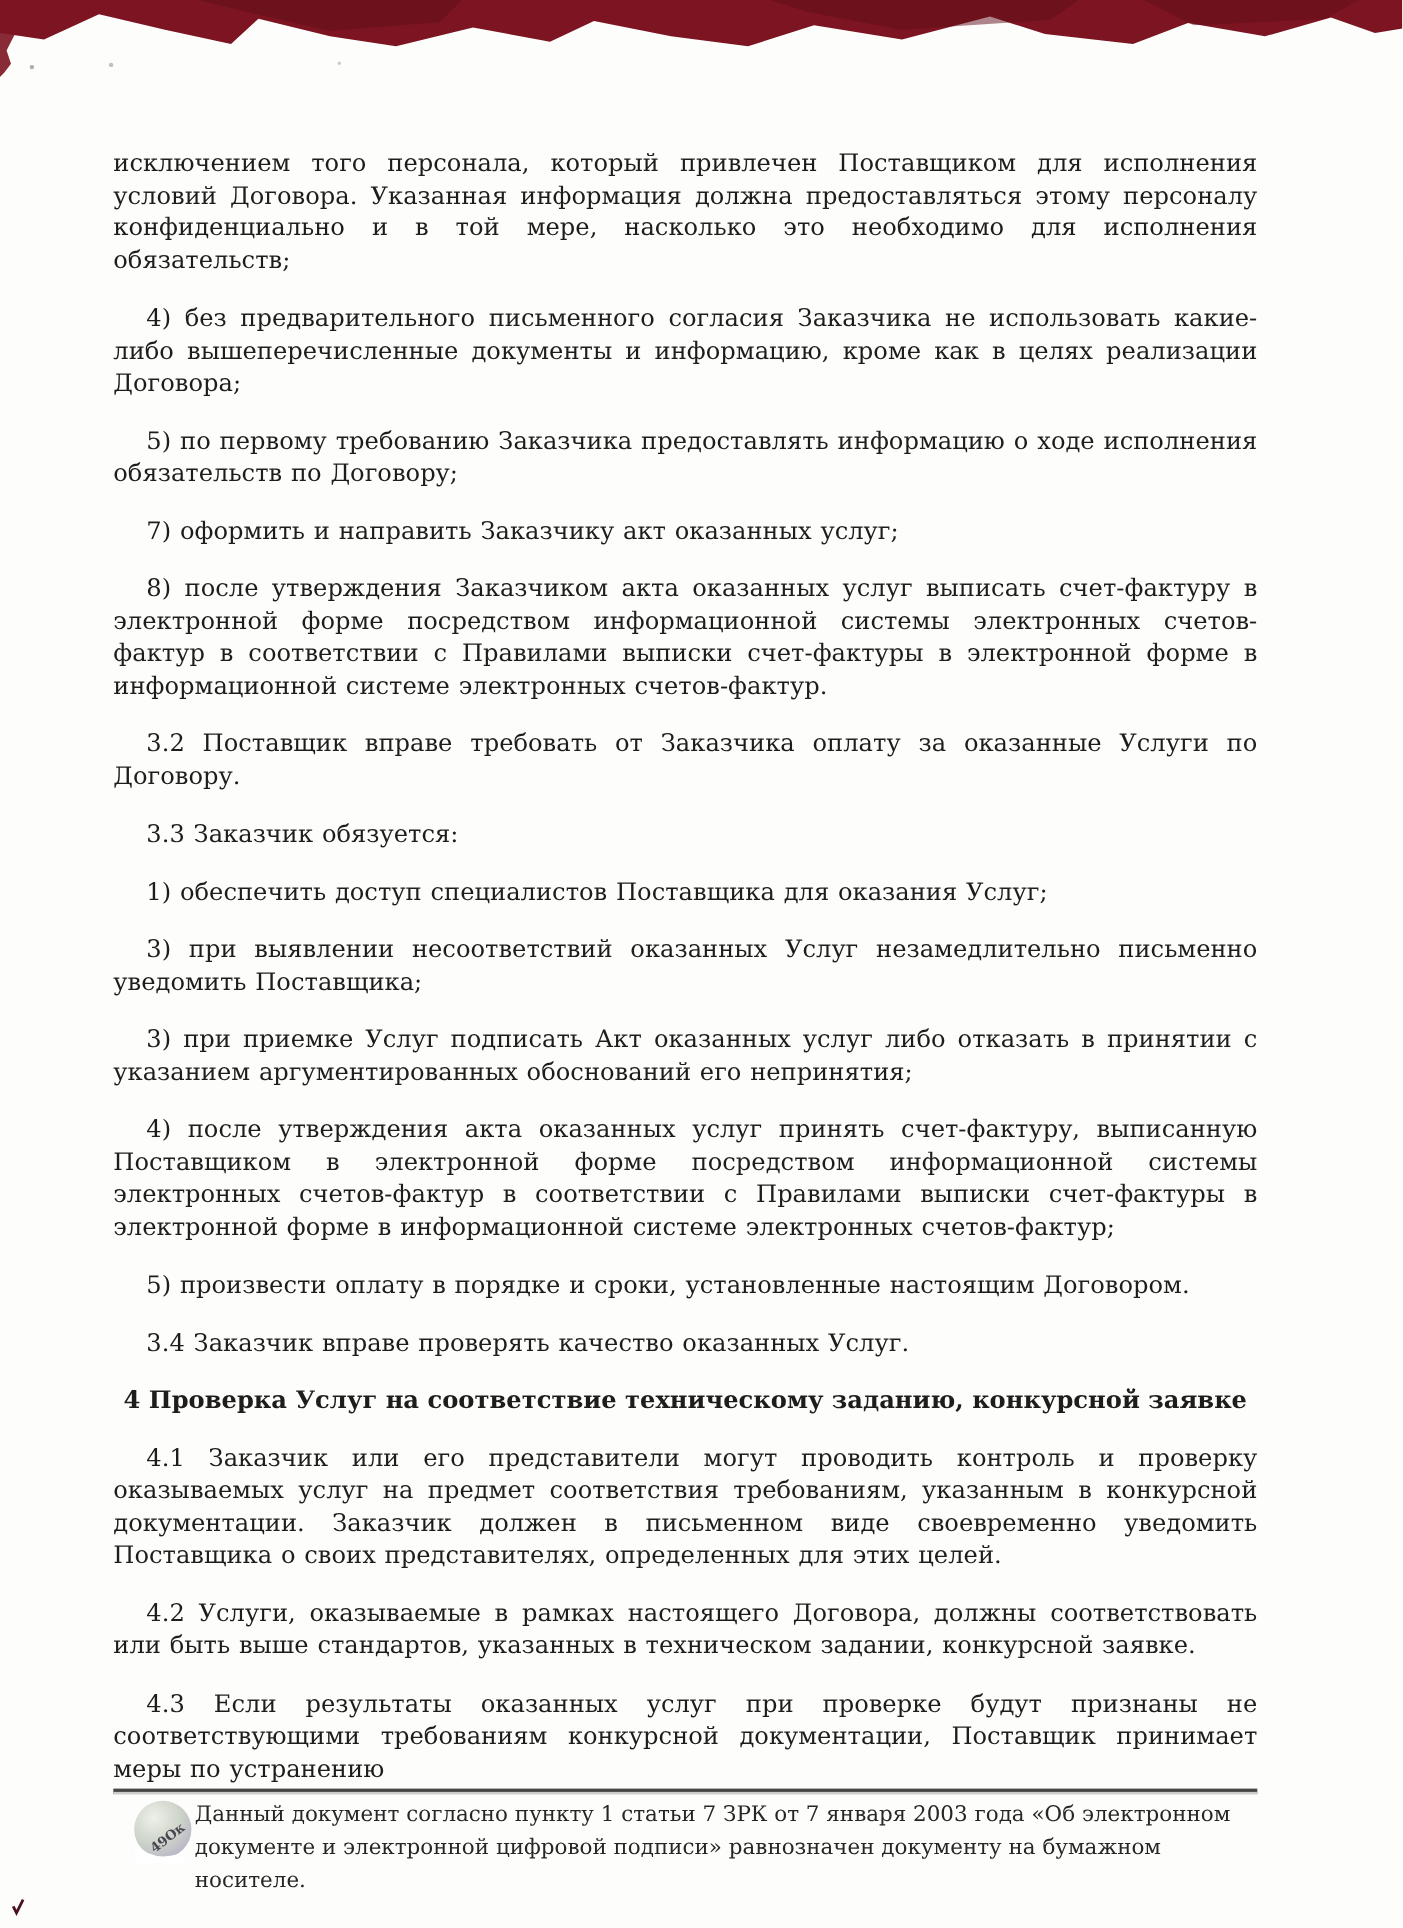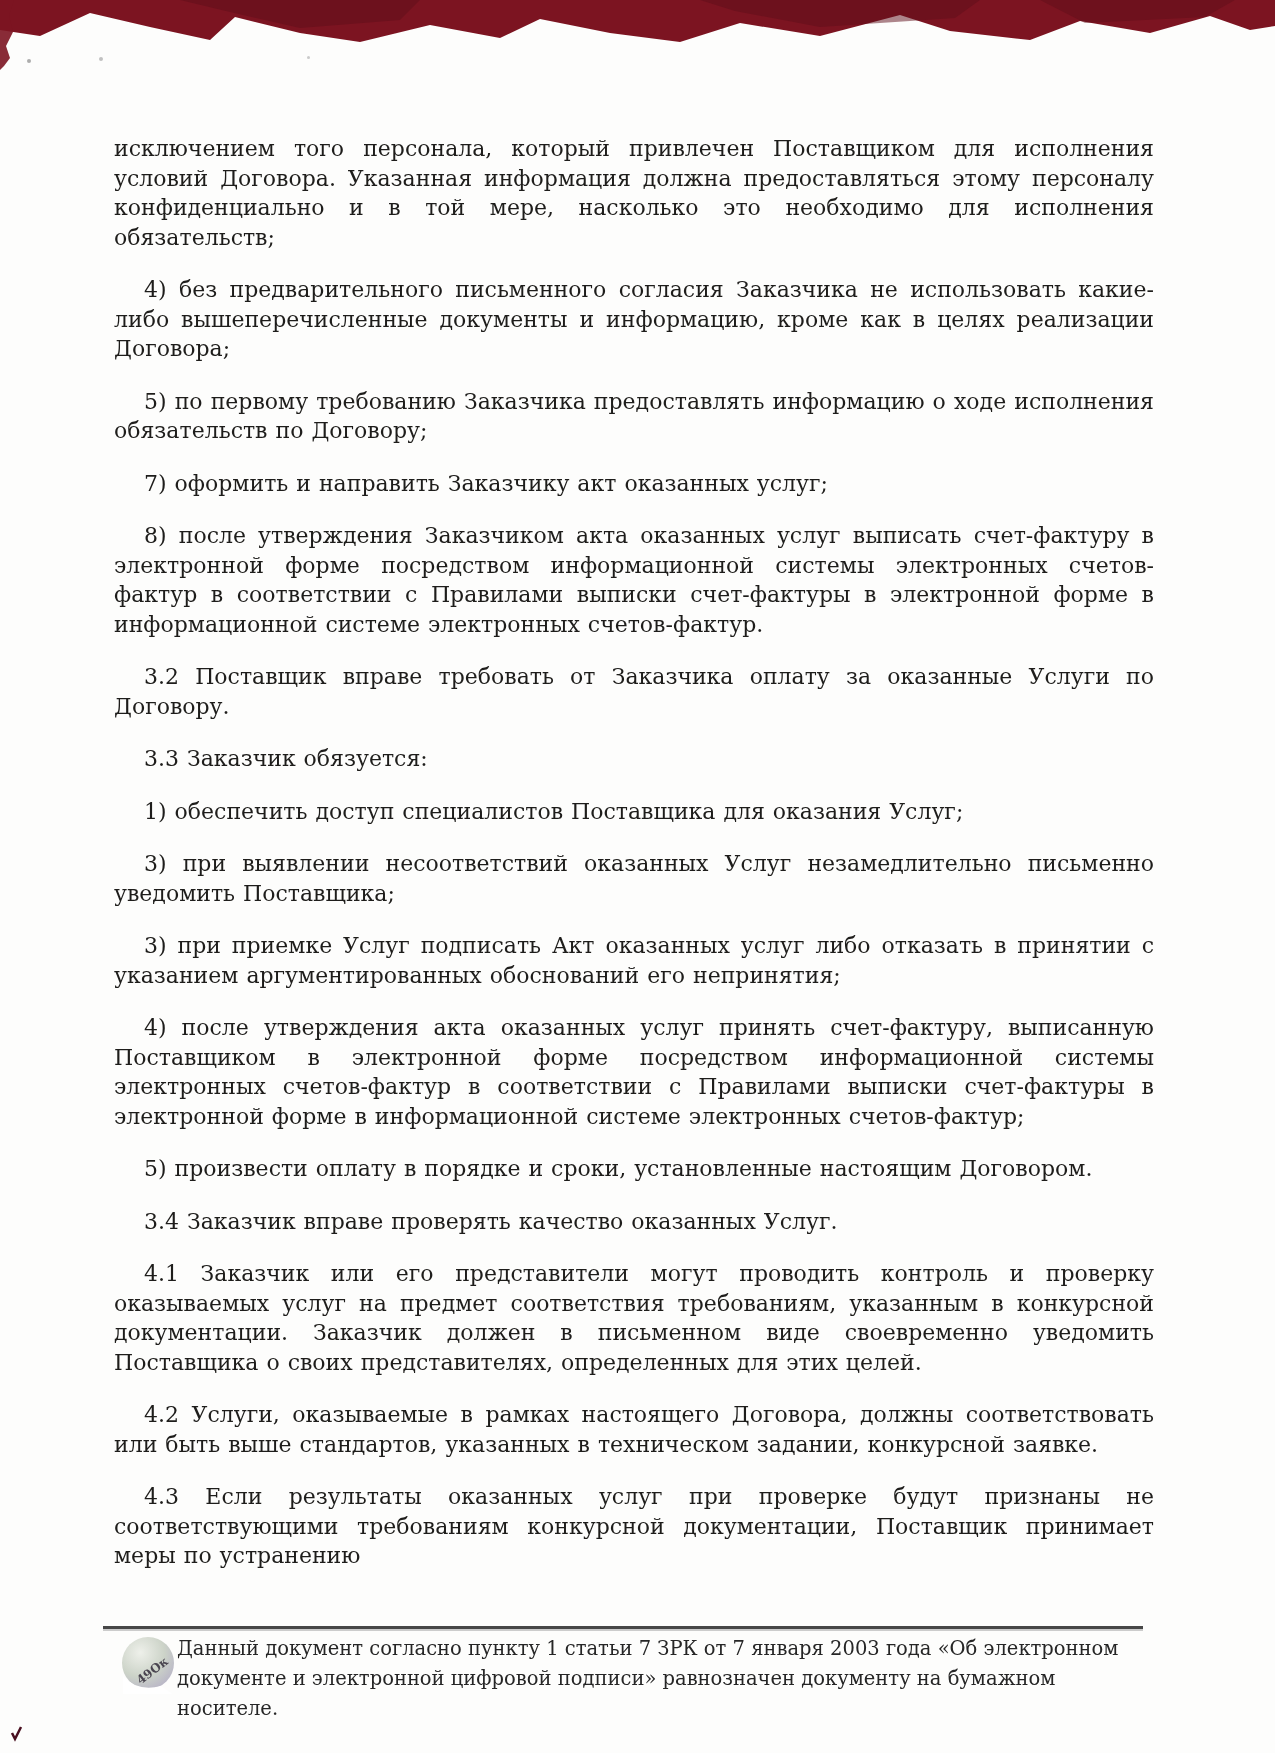--- a/index.html
+++ b/index.html
@@ -8,21 +8,21 @@
     width:1275px;height:1753px;
     background:#fdfdfc;
     font-family:"DejaVu Serif","Liberation Serif",serif;
     color:#1e1d1b;
     overflow:hidden;
   }
   .scan-top{position:absolute;left:0;top:0;display:block;}
   .scan-left{position:absolute;left:0;top:0;display:block;}
   .speck{position:absolute;border-radius:50%;}
   .content{
-    position:absolute;left:114px;top:134px;width:1040px;
+    position:absolute;left:103px;top:134px;width:1040px;
   }
   p.body{
     font-size:22px;line-height:29.5px;
     text-align:justify;
     margin:23px 0 0 0;
     text-indent:30px;
     word-spacing:1px;
   }
   p.body.first{margin-top:0;text-indent:0;}
   p.heading{
@@ -70,20 +70,21 @@
     <p class="body">7) оформить и направить Заказчику акт оказанных услуг;</p>
     <p class="body">8) после утверждения Заказчиком акта оказанных услуг выписать счет-фактуру в электронной форме посредством информационной системы электронных счетов-фактур в соответствии с Правилами выписки счет-фактуры в электронной форме в информационной системе электронных счетов-фактур.</p>
     <p class="body">3.2 Поставщик вправе требовать от Заказчика оплату за оказанные Услуги по Договору.</p>
     <p class="body">3.3 Заказчик обязуется:</p>
     <p class="body">1) обеспечить доступ специалистов Поставщика для оказания Услуг;</p>
     <p class="body">3) при выявлении несоответствий оказанных Услуг незамедлительно письменно уведомить Поставщика;</p>
     <p class="body">3) при приемке Услуг подписать Акт оказанных услуг либо отказать в принятии с указанием аргументированных обоснований его непринятия;</p>
     <p class="body">4) после утверждения акта оказанных услуг принять счет-фактуру, выписанную Поставщиком в электронной форме посредством информационной системы электронных счетов-фактур в соответствии с Правилами выписки счет-фактуры в электронной форме в информационной системе электронных счетов-фактур;</p>
     <p class="body">5) произвести оплату в порядке и сроки, установленные настоящим Договором.</p>
     <p class="body">3.4 Заказчик вправе проверять качество оказанных Услуг.</p>
+    <p class="heading">4 Проверка Услуг на соответствие техническому заданию, конкурсной заявке</p>
     <p class="body">4.1 Заказчик или его представители могут проводить контроль и проверку оказываемых услуг на предмет соответствия требованиям, указанным в конкурсной документации. Заказчик должен в письменном виде своевременно уведомить Поставщика о своих представителях, определенных для этих целей.</p>
     <p class="body">4.2 Услуги, оказываемые в рамках настоящего Договора, должны соответствовать или быть выше стандартов, указанных в техническом задании, конкурсной заявке.</p>
     <p class="body">4.3 Если результаты оказанных услуг при проверке будут признаны не соответствующими требованиям конкурсной документации, Поставщик принимает меры по устранению</p>
   </div>
 
   <div class="footer">
     <div class="divider"></div>
     <div class="footer-row">
       <svg class="stamp" width="56" height="58" viewBox="0 0 56 58">
         <defs>

